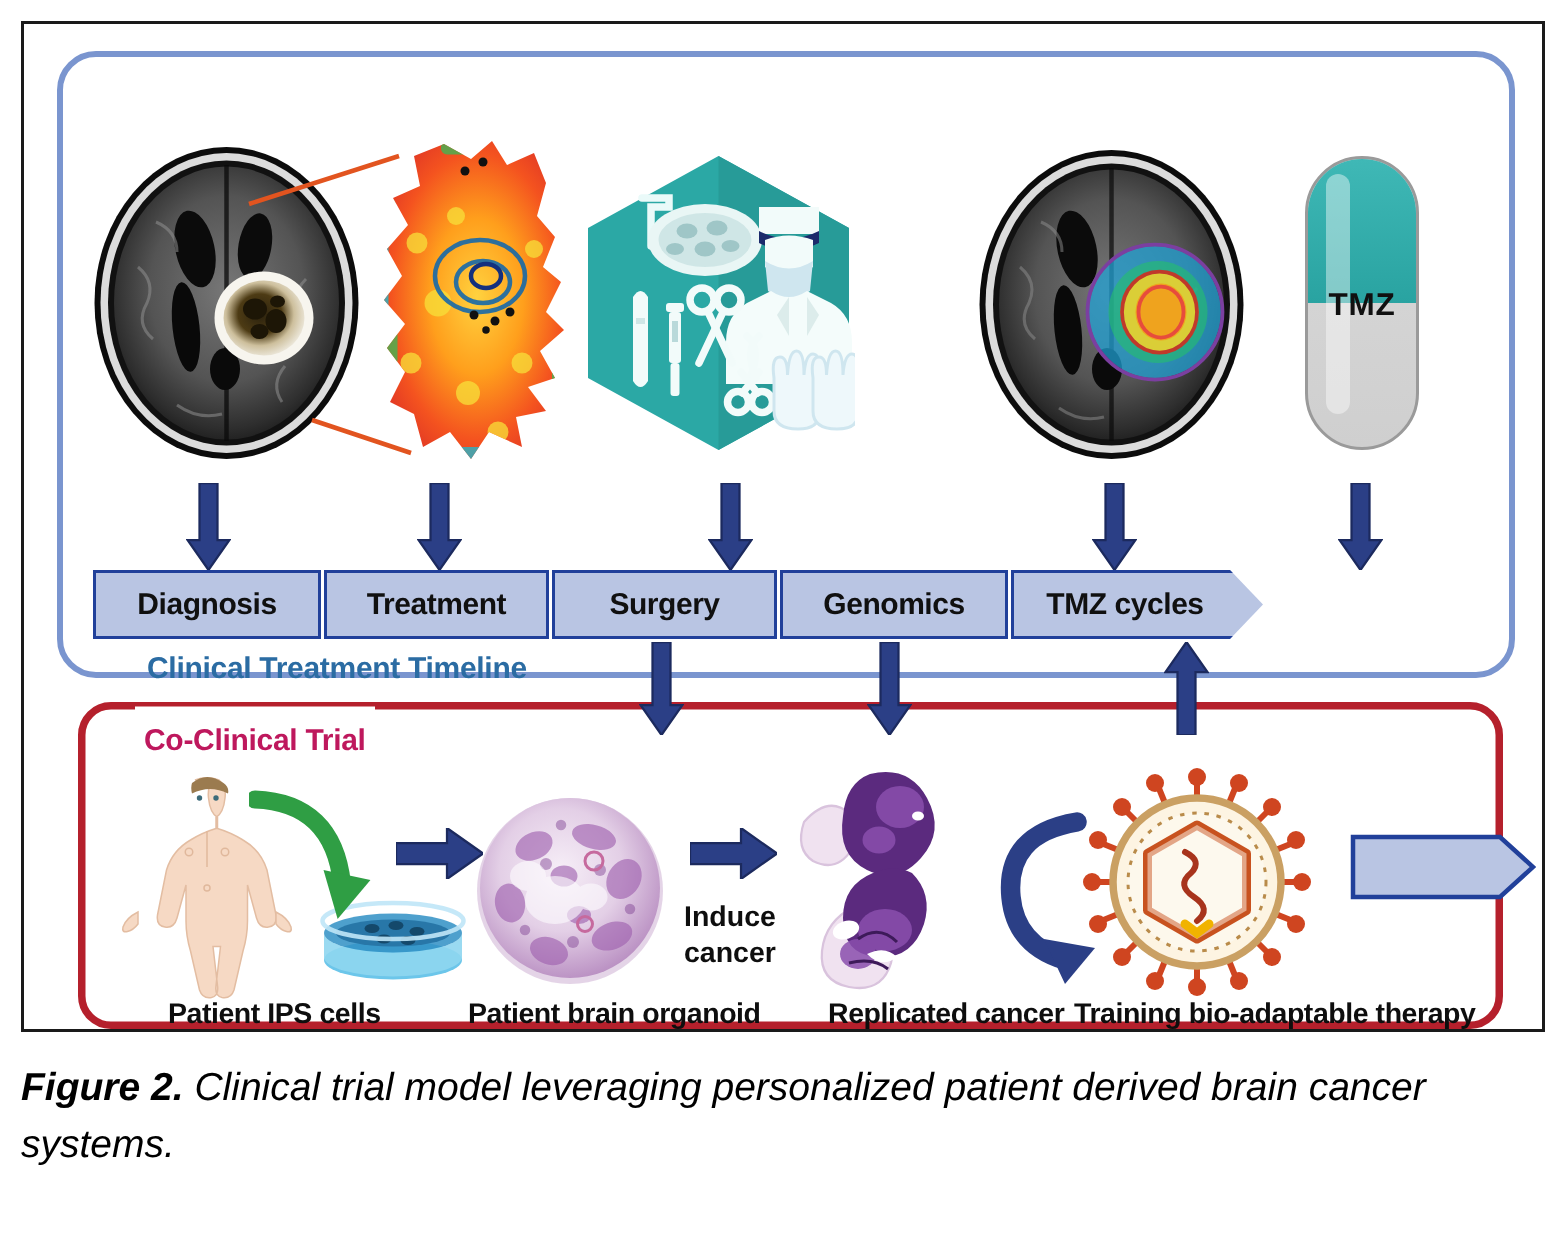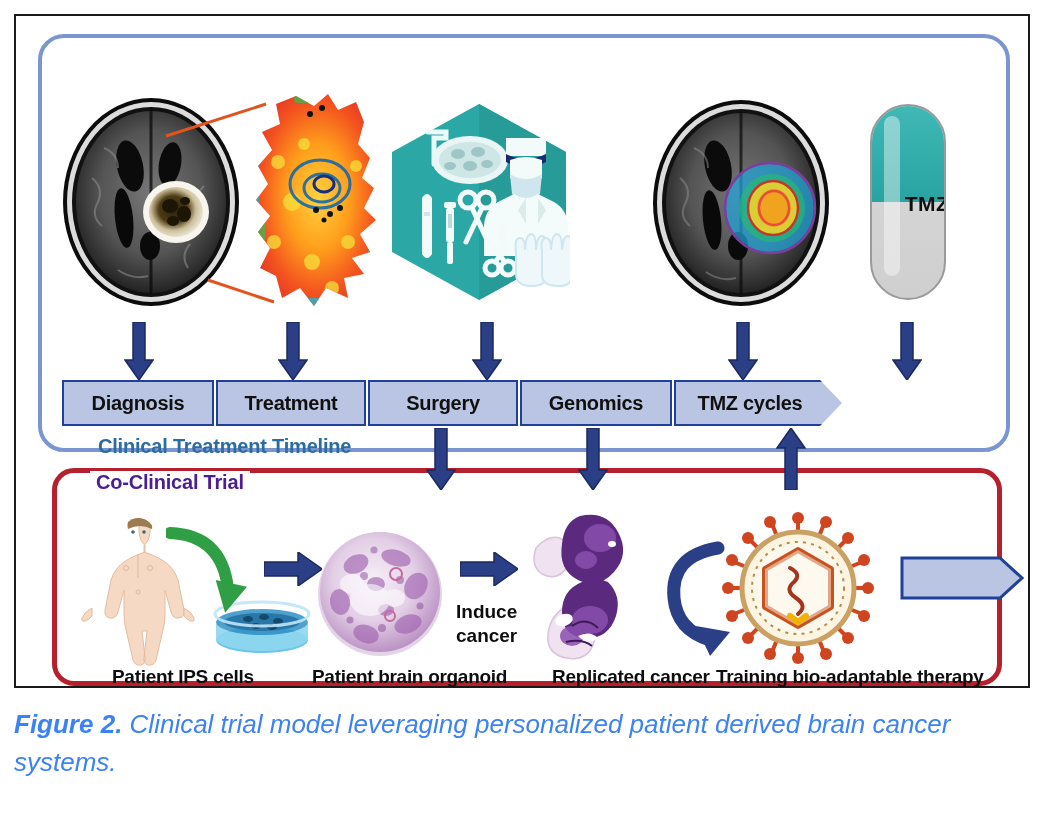--- a/index.html
+++ b/index.html
@@ -26,22 +26,22 @@
   }
 
   
   .coclinical-panel{
     position:absolute;left:36px;top:452px;width:950px;height:218px;
     border:5px solid #b5202c;border-radius:22px;box-sizing:border-box;
     background:#fff;
   }
   .coclinical-label{
     position:absolute;left:74px;top:455px;
-    font-size:20px;font-weight:bold;color:#4c1d95;letter-spacing:-.2px;
-    white-space:nowrap;z-index:12;background:#fff;padding:0 6px;
+    font-size:20px;font-weight:bold;color:#be185d;letter-spacing:-.2px;
+    white-space:nowrap;z-index:12;background:#fff;padding:12px 6px;
   }
 
   
   .timeline{position:absolute;left:46px;top:364px;height:60px;display:flex;z-index:8;}
   .tl-box{
     height:46px;background:#b9c5e3;border:2px solid #21409a;
     box-sizing:border-box;display:flex;align-items:center;justify-content:center;
     font-size:20px;font-weight:bold;color:#101010;position:relative;
     margin-right:2px;letter-spacing:-.3px;
   }
@@ -61,25 +61,25 @@
   .pill{
     position:absolute;width:76px;height:196px;border-radius:38px;
     border:2px solid #9a9a9a;overflow:hidden;box-sizing:border-box;
     background:linear-gradient(#d9d9d9,#cfcfcf);
   }
   .pill-top{position:absolute;left:0;top:0;width:100%;height:50%;
     background:linear-gradient(180deg,#3fb8b6,#29a3a1);}
   .pill-gloss{position:absolute;left:12px;top:10px;width:16px;height:160px;
     border-radius:8px;background:rgba(255,255,255,.42);}
   .pill-label{position:absolute;left:0;top:86px;width:100%;text-align:center;
-    font-size:21px;font-weight:bold;color:#101010;letter-spacing:.5px;padding-left:19px;}
+    font-size:21px;font-weight:bold;color:#101010;letter-spacing:.5px;}
 
   .caption{
     position:absolute;left:14px;top:706px;width:1010px;
-    font-size:26px;line-height:1.45;color:#3b82f6;
+    font-size:26px;line-height:1.45;color:#000000;
     font-style:italic;font-family:"Liberation Sans",sans-serif;
   }
   .caption b{font-style:italic;font-weight:bold;}
 
   .bot-label{
     position:absolute;font-size:19px;font-weight:bold;color:#0e0e0e;
     white-space:nowrap;z-index:14;letter-spacing:-.3px;margin-left:40px;
   }
   .induce{
     position:absolute;font-size:19px;font-weight:bold;color:#0e0e0e;

